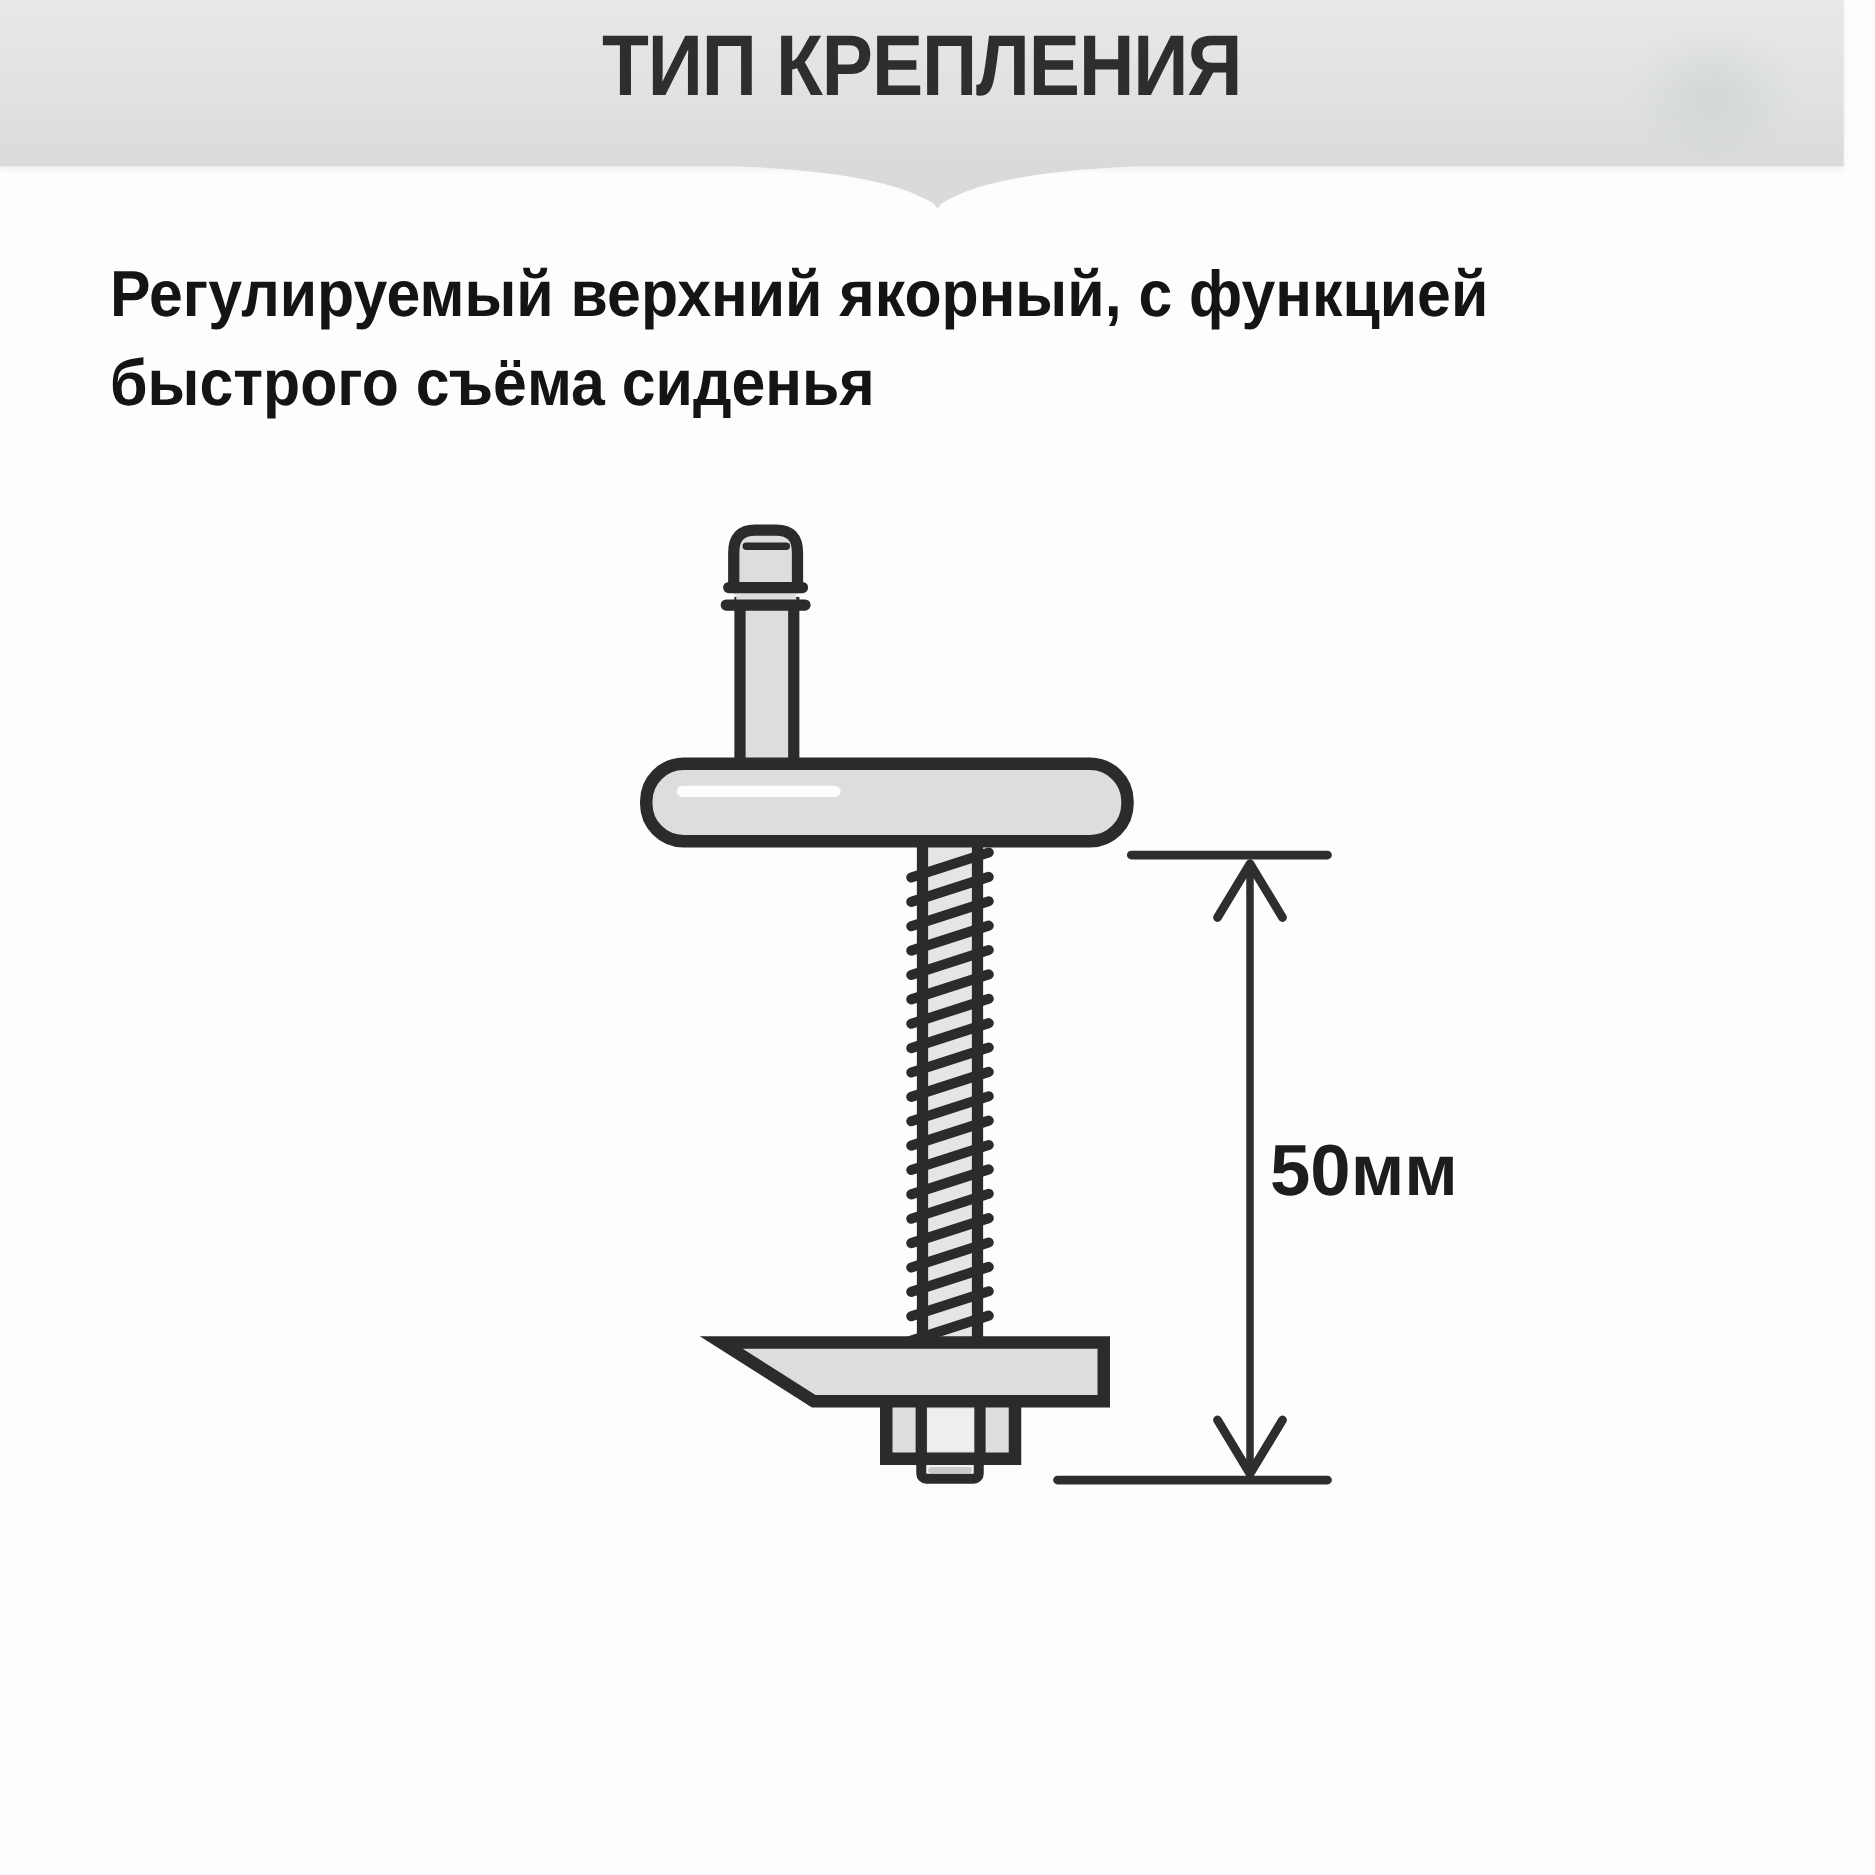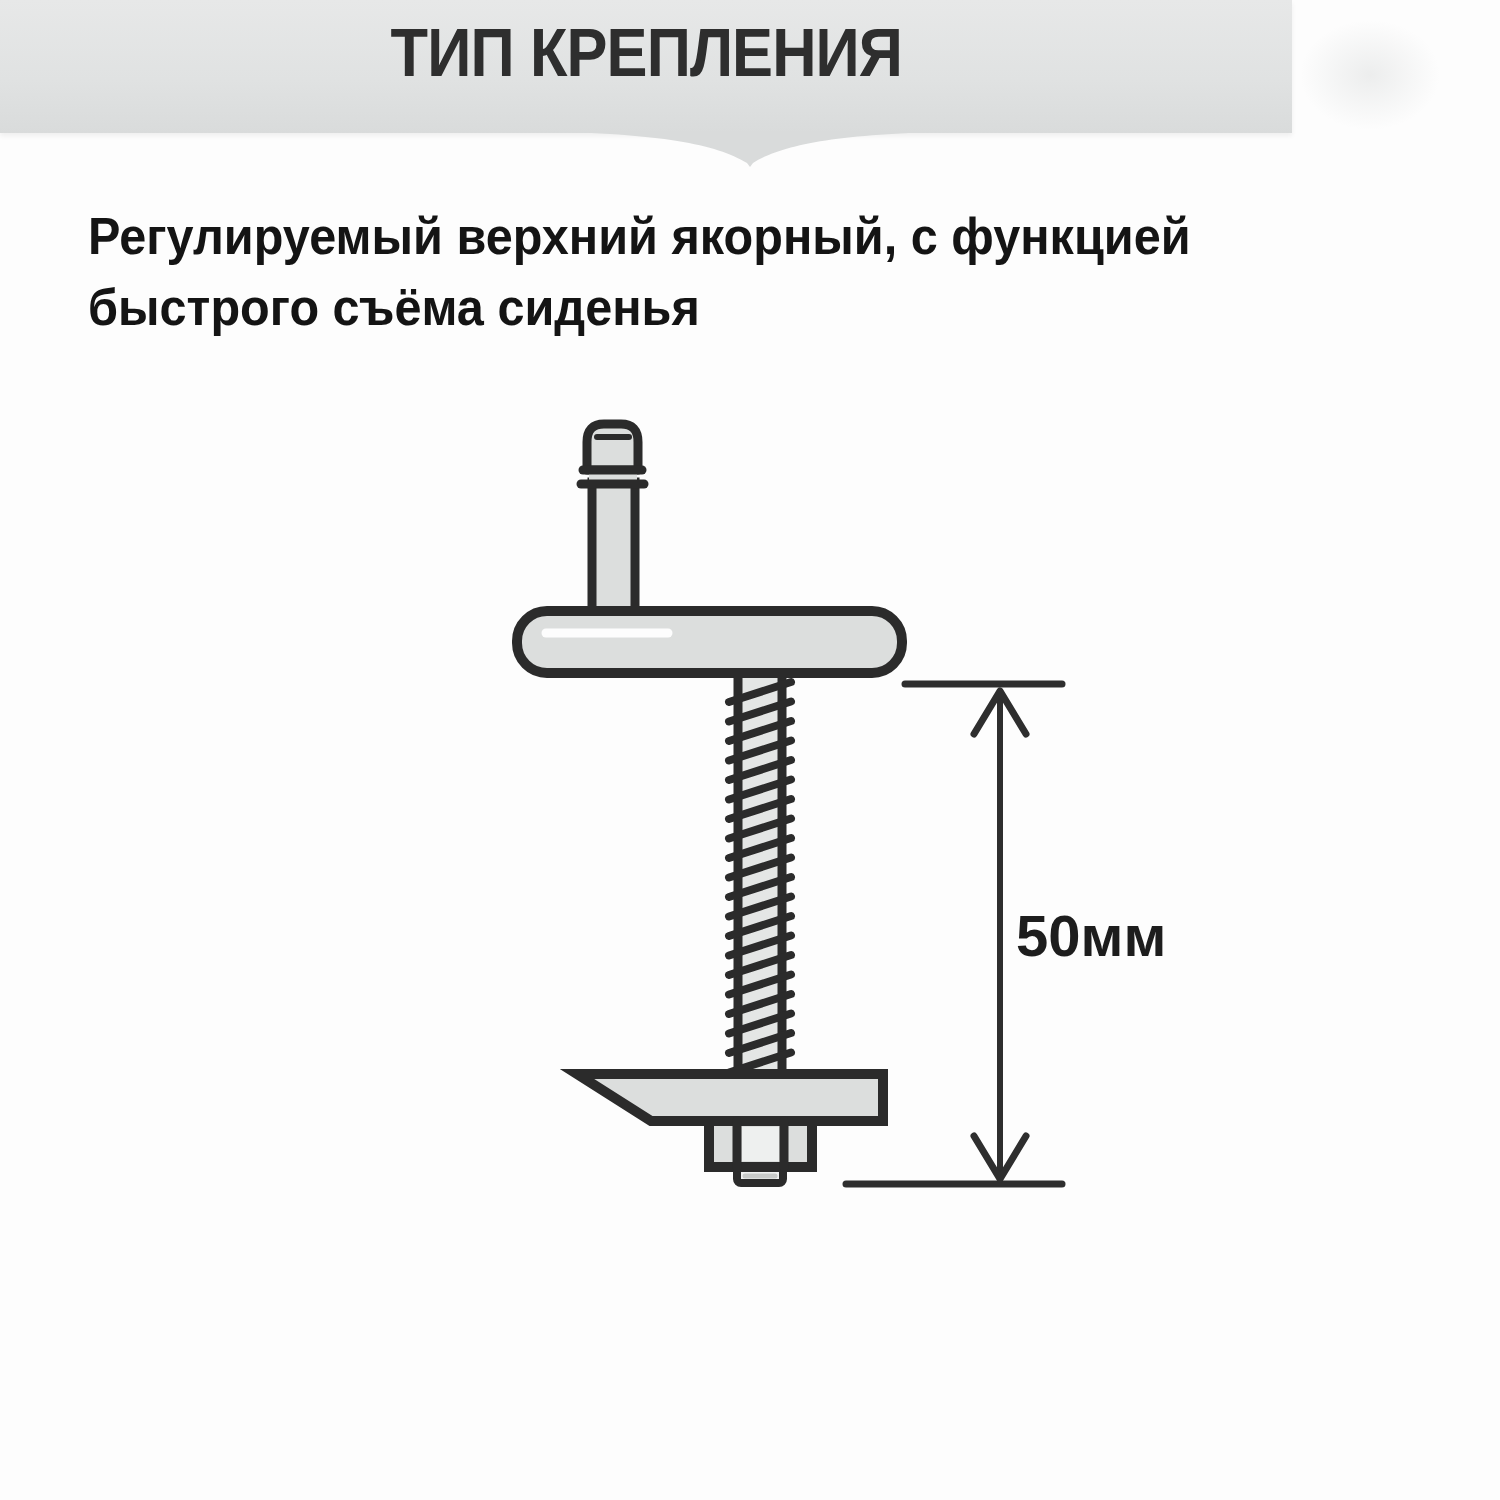--- a/index.html
+++ b/index.html
@@ -3,21 +3,21 @@
 <meta charset="utf-8">
 <style>
   html,body{margin:0;padding:0;}
   body{width:1500px;height:1500px;overflow:hidden;background:#fdfdfd;}
   .page{
     position:relative;width:1500px;height:1500px;background:#fdfdfd;
     font-family:"Liberation Sans", sans-serif;
   }
   
   .banner{
-    position:absolute;top:0;left:0;width:1292px;height:133px;
+    position:absolute;top:0;left:0;width:1475px;height:133px;
     background:linear-gradient(180deg,#e7e8e8 0%,#e0e2e2 60%,#d9dbdb 100%);
     display:flex;justify-content:center;align-items:flex-start;
     box-shadow:0 3px 5px rgba(0,0,0,0.06);
   }
   .banner h1{
     margin:0;padding-top:13px;
     font-size:69px;font-weight:bold;color:#2e2e2e;
     letter-spacing:-1px;
     transform:scaleX(0.89);transform-origin:50% 0;
     white-space:nowrap;

